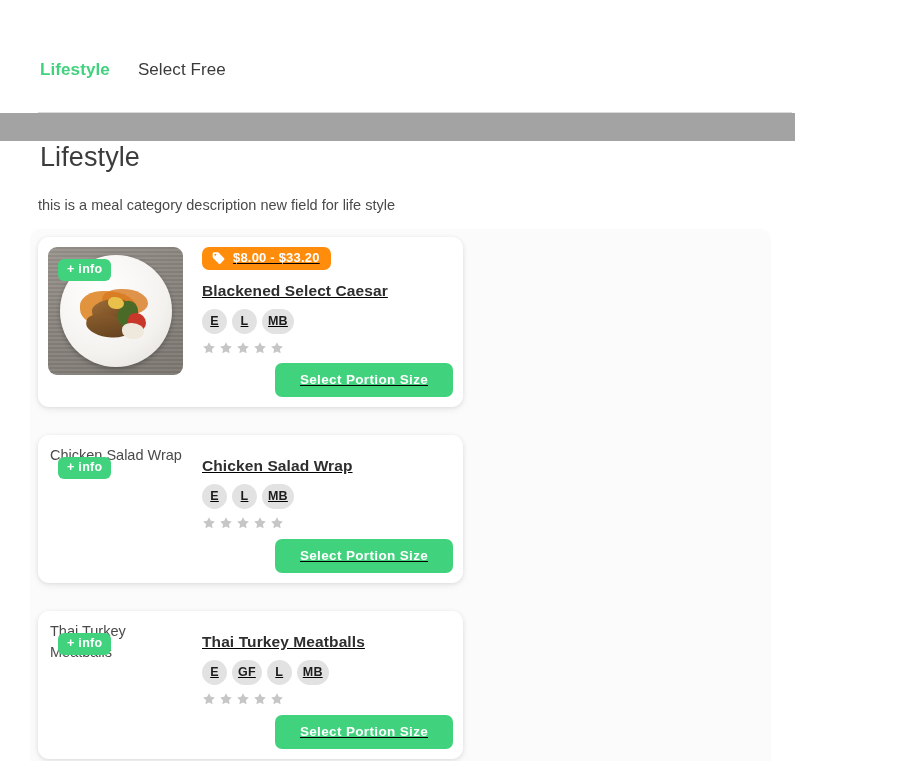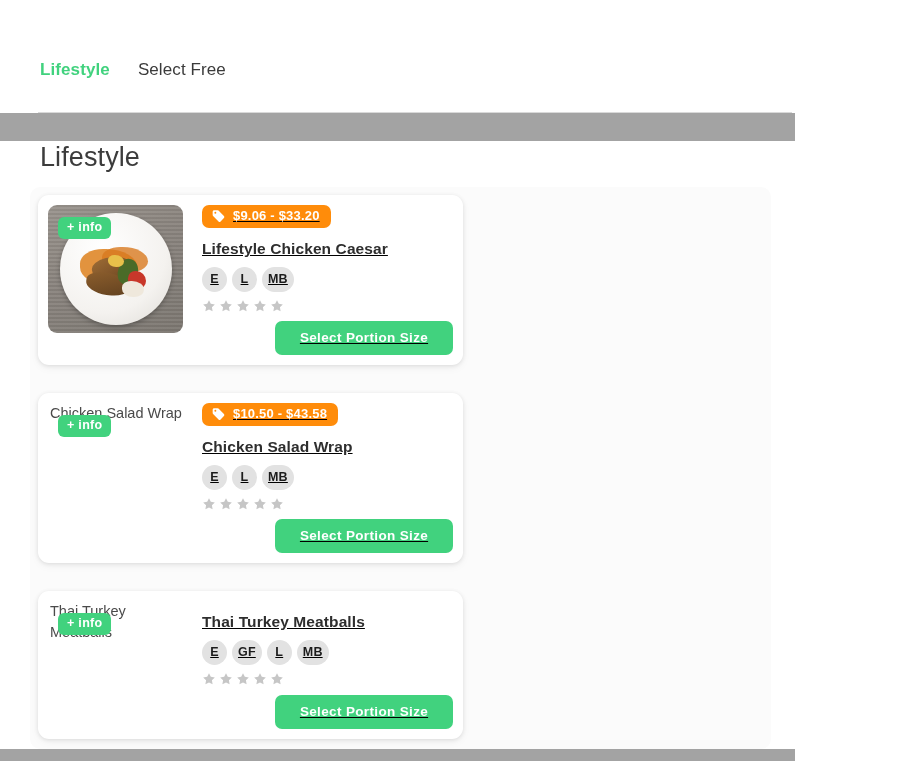--- a/index.html
+++ b/index.html
@@ -270,20 +270,21 @@
 
   <div class="tabbar">
     <button class="tab active">Lifestyle</button>
     <button class="tab inactive">Select Free</button>
   </div>
 
   <div class="content">
 
     <div class="section">
       <h1 class="section-title">Lifestyle</h1>
+      <p class="section-desc">this is a meal category description new field for life style</p>
 
       <div class="cards-wrap">
         <div class="cards-grid">
 
           <div class="card">
             <div class="card-media">
               <div class="thumb has-photo">
                 <div class="plate"></div>
                 <div class="food">
                   <i class="f-sauce"></i>
@@ -297,23 +298,23 @@
                 </div>
               </div>
               <span class="info-badge">+ info</span>
             </div>
             <div class="card-body">
               <span class="price-tag">
                 <svg class="tag-ico" viewBox="0 0 24 24">
                   <path fill="#ffffff" d="M10.2 2H4.5C3.12 2 2 3.12 2 4.5v5.7c0 .66.26 1.3.73 1.77l9.3 9.3a2.5 2.5 0 0 0 3.54 0l5.7-5.7a2.5 2.5 0 0 0 0-3.54l-9.3-9.3A2.5 2.5 0 0 0 10.2 2z"></path>
                   <circle cx="6.6" cy="6.6" r="1.7" fill="#ff8c0a"></circle>
                 </svg>
-                <span>$9.06 - $33.20</span>
+                <span>$8.00 - $33.20</span>
               </span>
-              <div class="meal-name">Lifestyle Chicken Caesar</div>
+              <div class="meal-name">Blackened Select Caesar</div>
               <div class="badges">
                 <span class="badge">E</span>
                 <span class="badge">L</span>
                 <span class="badge">MB</span>
               </div>
               <div class="stars">
                 <svg class="star" viewBox="0 0 24 24">
                     <path fill="#c6c6c6" d="M12 2l3.1 6.3 6.9 1-5 4.9 1.2 6.9L12 17.8 5.8 21.1 7 14.2 2 9.3l6.9-1z"></path>
                   </svg>
                 <svg class="star" viewBox="0 0 24 24">
@@ -334,27 +335,20 @@
               </div>
             </div>
           </div>
 
           <div class="card">
             <div class="card-media">
               <span class="broken-alt">Chicken Salad Wrap</span>
               <span class="info-badge">+ info</span>
             </div>
             <div class="card-body">
-              <span class="price-tag">
-                <svg class="tag-ico" viewBox="0 0 24 24">
-                  <path fill="#ffffff" d="M10.2 2H4.5C3.12 2 2 3.12 2 4.5v5.7c0 .66.26 1.3.73 1.77l9.3 9.3a2.5 2.5 0 0 0 3.54 0l5.7-5.7a2.5 2.5 0 0 0 0-3.54l-9.3-9.3A2.5 2.5 0 0 0 10.2 2z"></path>
-                  <circle cx="6.6" cy="6.6" r="1.7" fill="#ff8c0a"></circle>
-                </svg>
-                <span>$10.50 - $43.58</span>
-              </span>
               <div class="meal-name">Chicken Salad Wrap</div>
               <div class="badges">
                 <span class="badge">E</span>
                 <span class="badge">L</span>
                 <span class="badge">MB</span>
               </div>
               <div class="stars">
                 <svg class="star" viewBox="0 0 24 24">
                     <path fill="#c6c6c6" d="M12 2l3.1 6.3 6.9 1-5 4.9 1.2 6.9L12 17.8 5.8 21.1 7 14.2 2 9.3l6.9-1z"></path>
                   </svg>

